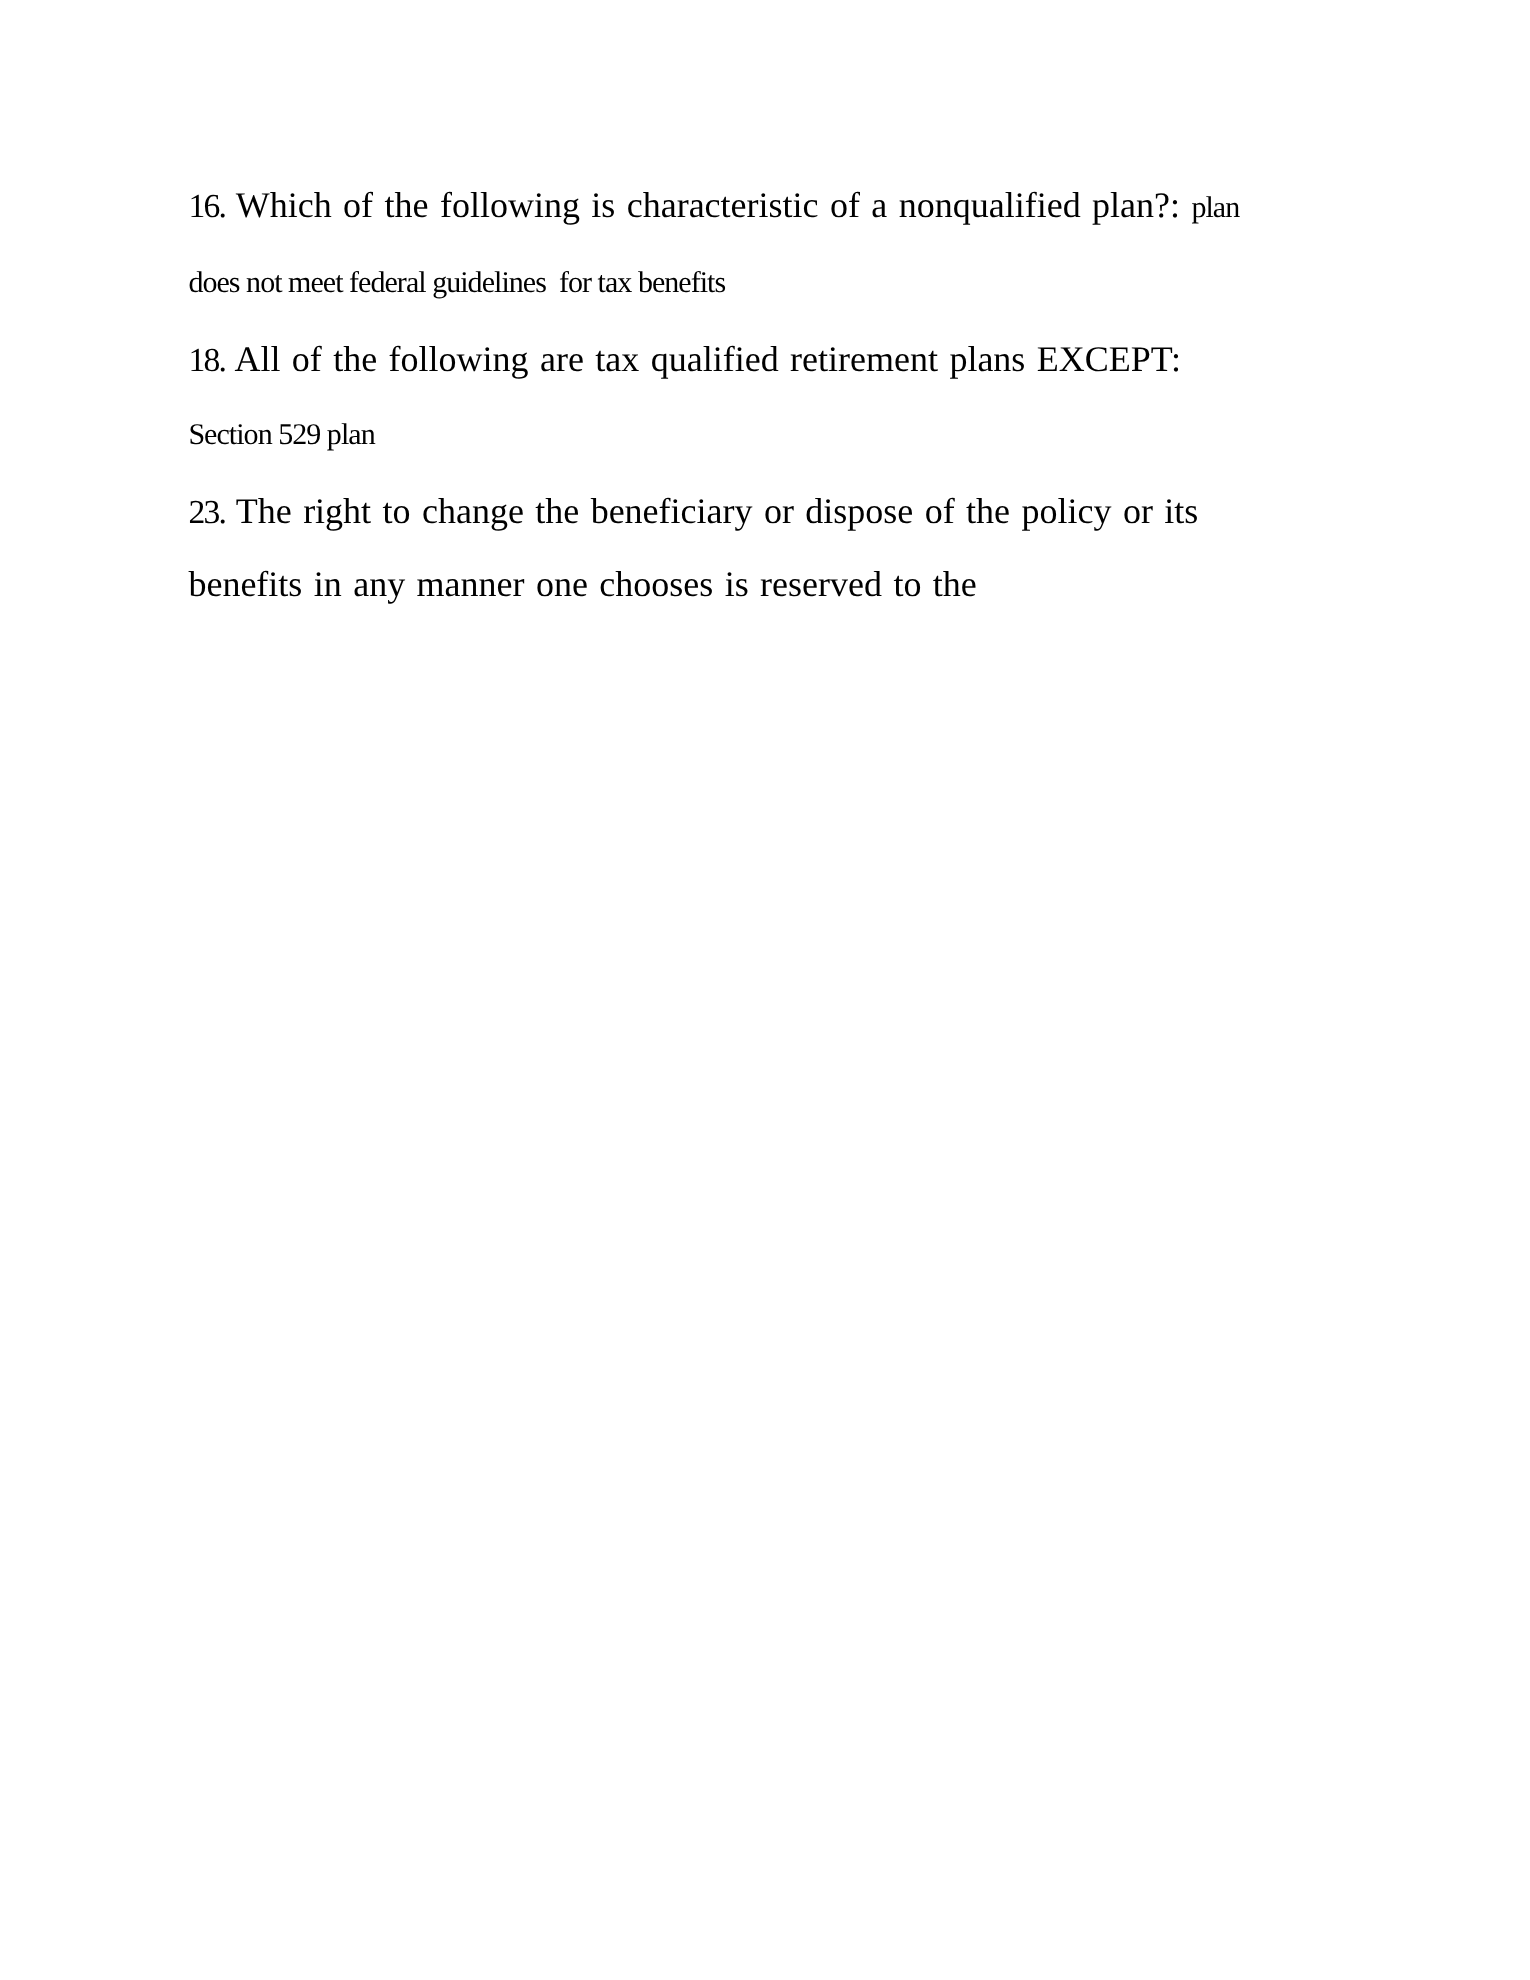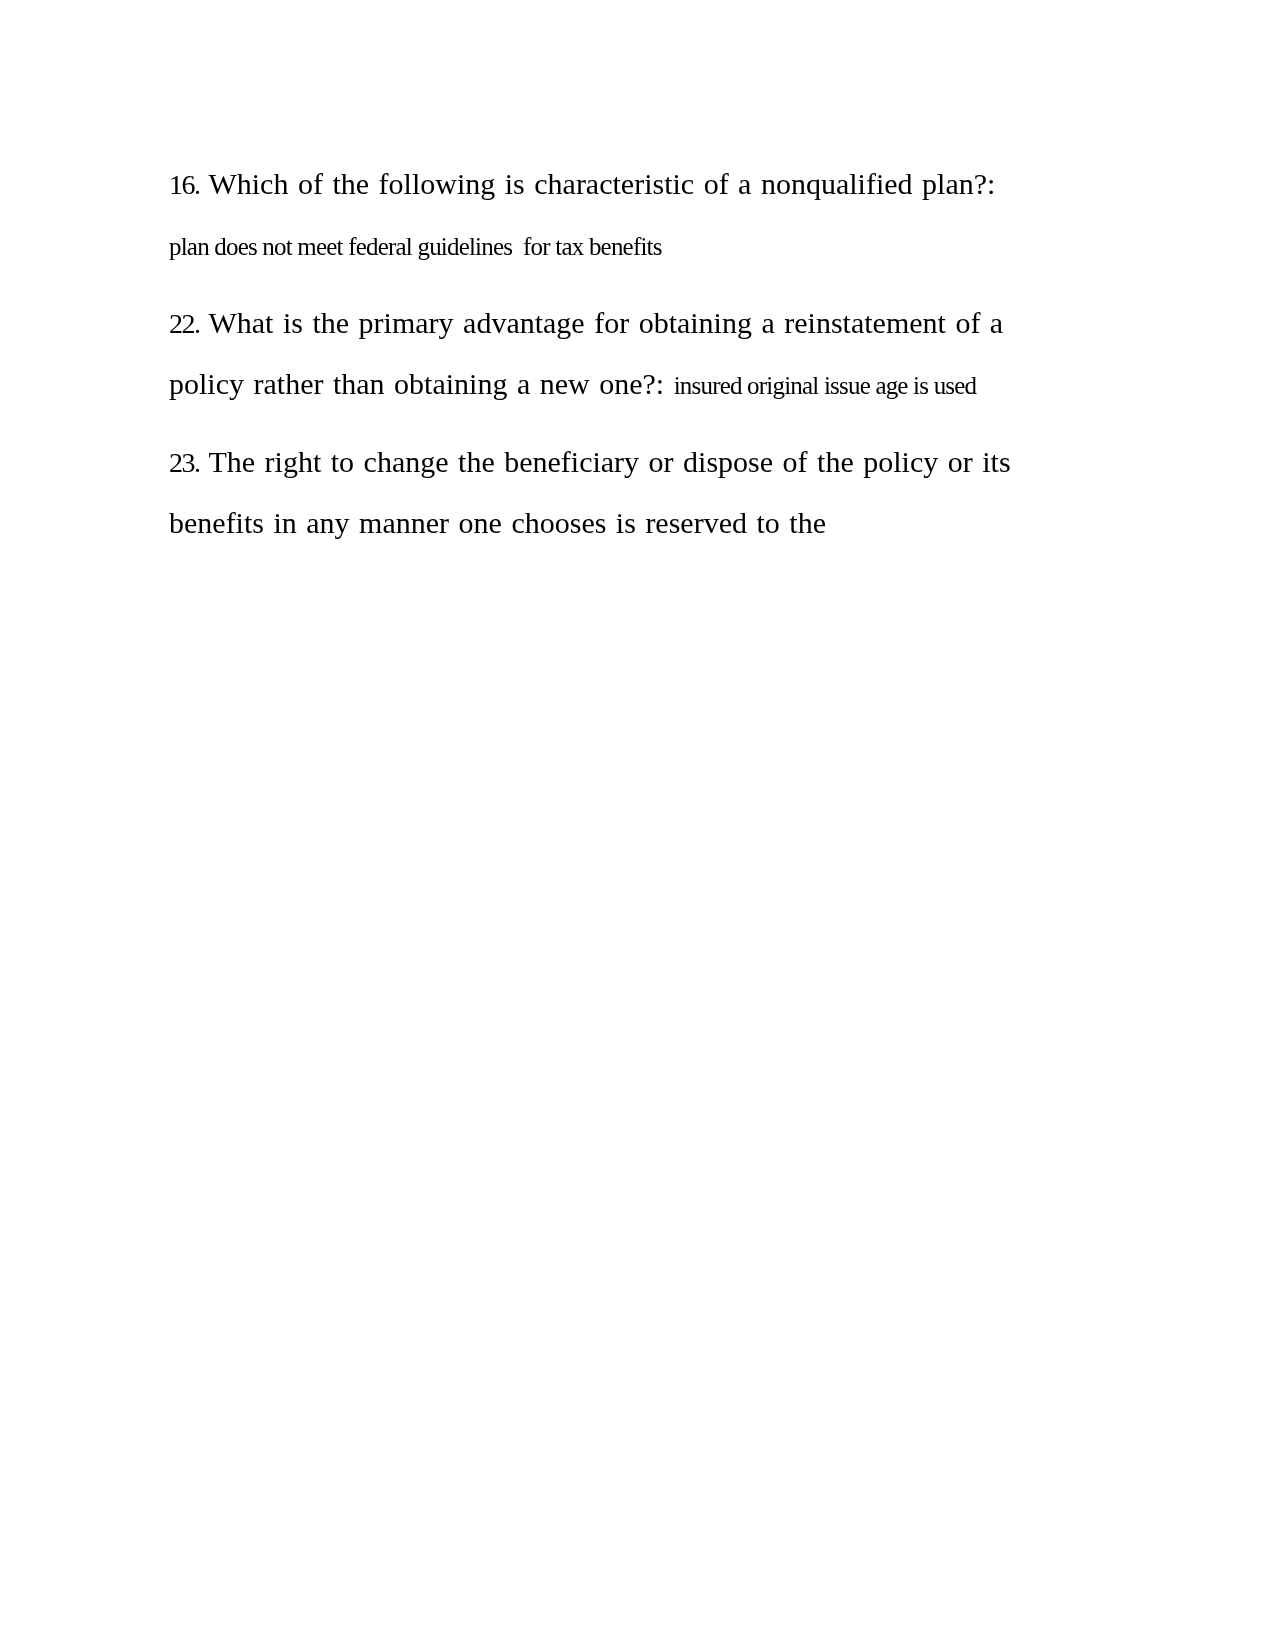--- a/index.html
+++ b/index.html
@@ -15,21 +15,21 @@
     color: #000000;
     overflow: hidden;
   }
   .page {
     position: absolute;
     top: 138px;
     left: 153px;
     width: 890px;
   }
   .item {
-    margin: 16px;
+    margin: 4px;
     padding: 0;
     font-size: 30px;
     line-height: 60px;
     word-spacing: 2px;
   }
   .num {
     font-family: "Liberation Serif", serif;
     font-size: 28px;
     letter-spacing: -1.5px;
   }
@@ -50,29 +50,29 @@
 
 <div class="page">
 
   <p class="item">
     <span class="num">16.</span>
     <span class="q">Which of the following is characteristic of a nonqualified plan?:</span>
     <span class="a">plan does not meet federal guidelines  for tax benefits</span>
   </p>
 
 
+  <p class="item">
+    <span class="num">18.</span>
+    <span class="q">All of the following are tax qualified retirement plans EXCEPT:</span>
+    <span class="a">Section 529 plan</span>
+  </p>
 
 
 
 
-  <p class="item">
-    <span class="num">22.</span>
-    <span class="q">What is the primary advantage for obtaining a reinstatement of a policy rather than obtaining a new one?:</span>
-    <span class="a">insured original issue age is used</span>
-  </p>
 
   <p class="item">
     <span class="num">23.</span>
     <span class="q">The right to change the beneficiary or dispose of the policy or its benefits in any manner one chooses is reserved to the</span>
     <span class="a"></span>
   </p>
 
 </div>
 
 </body></html>

